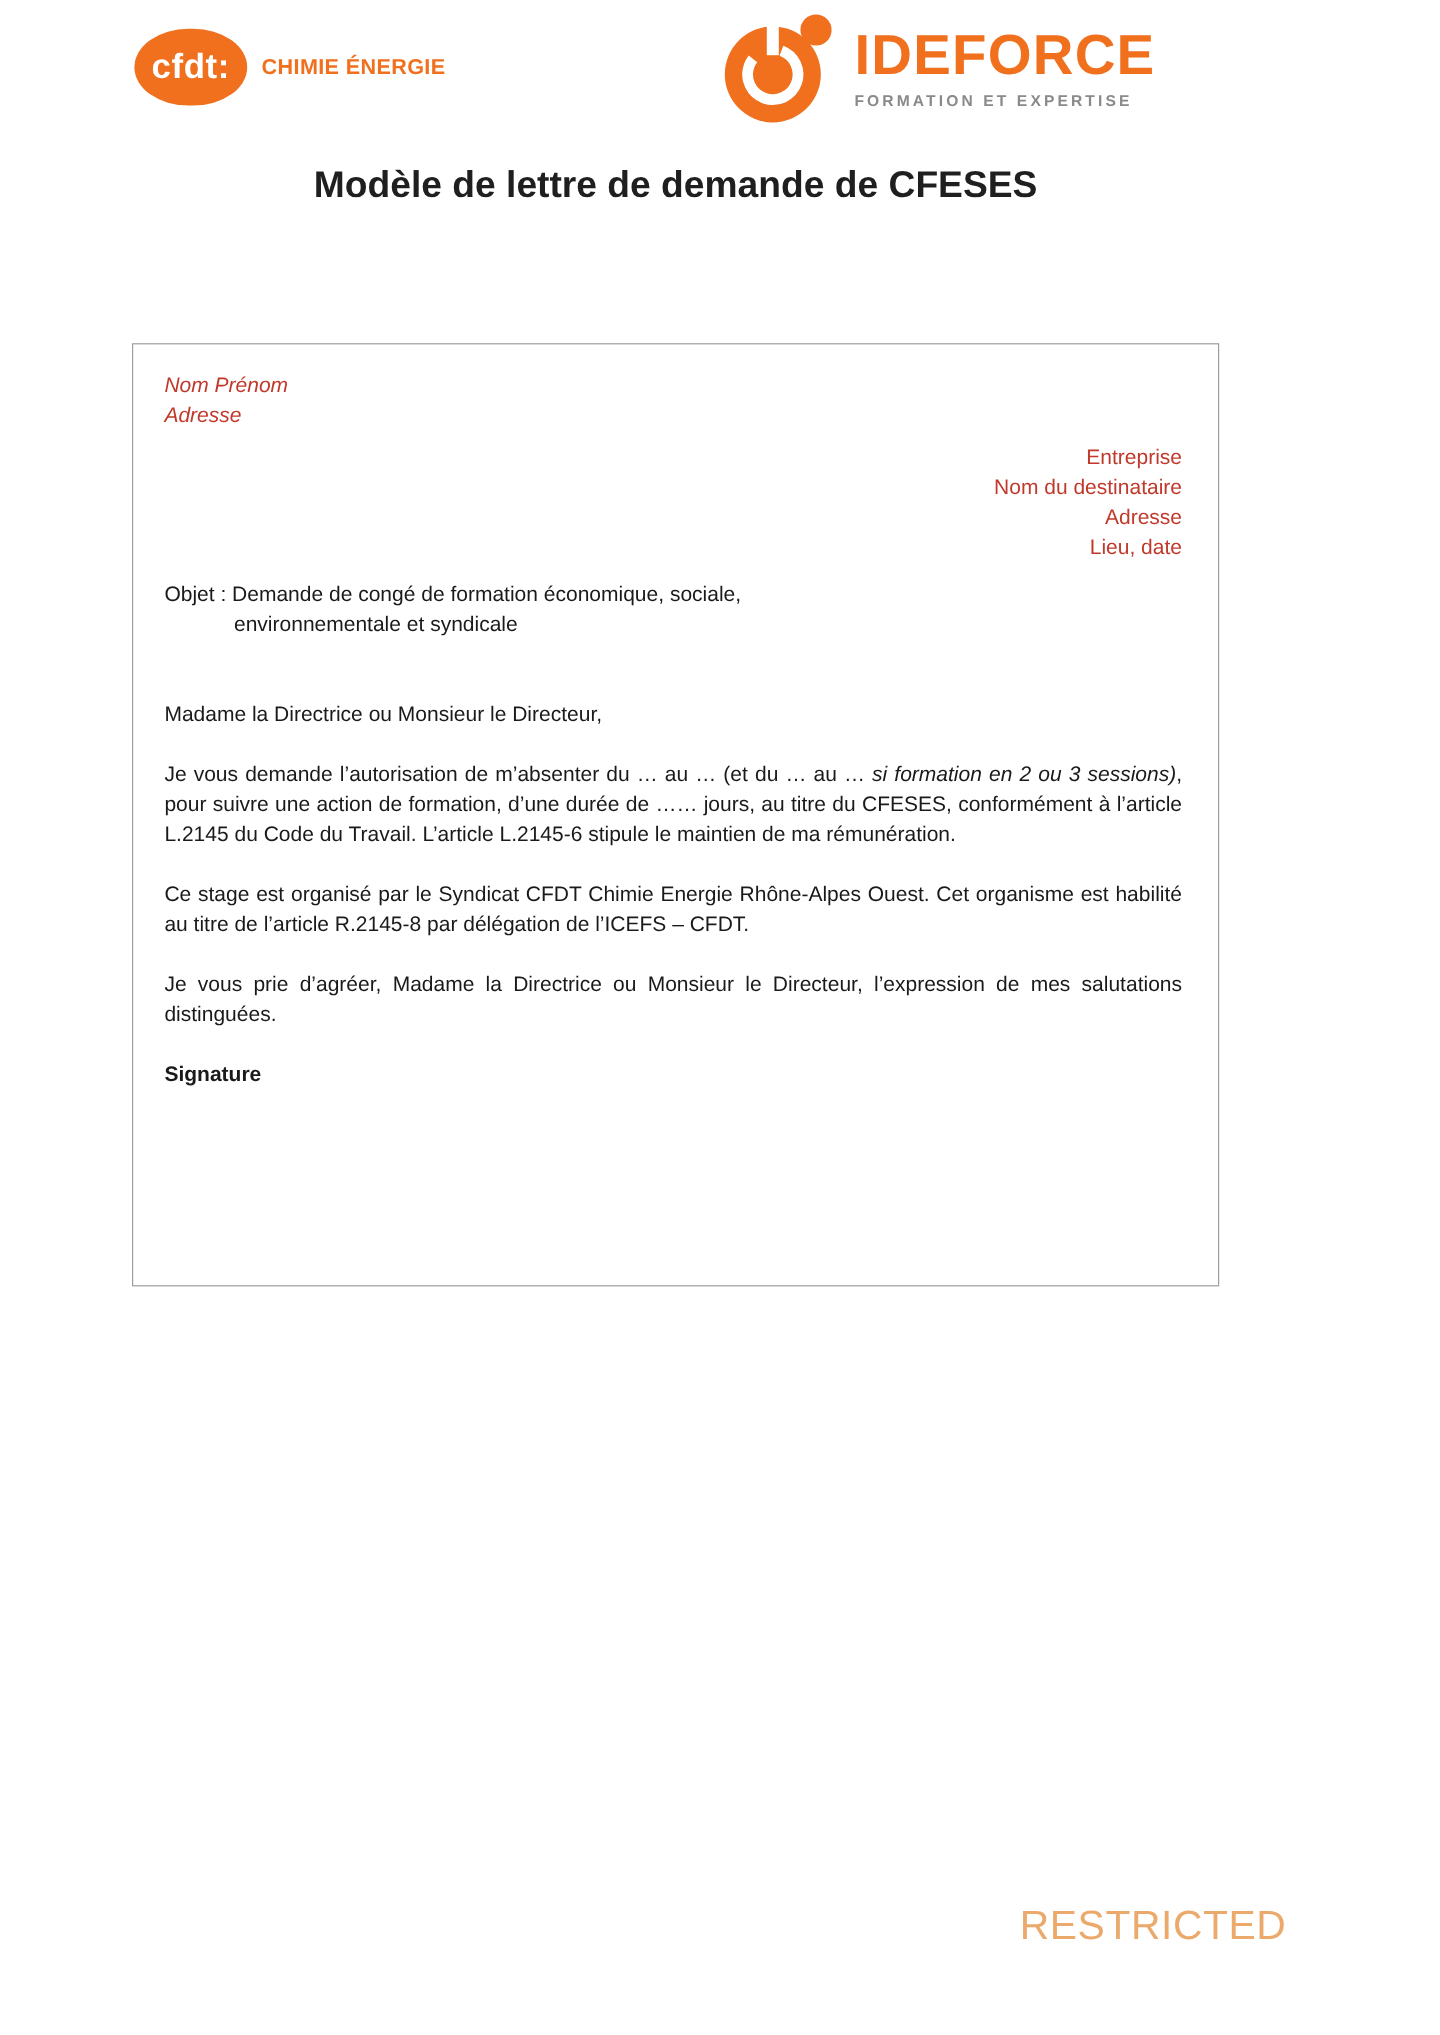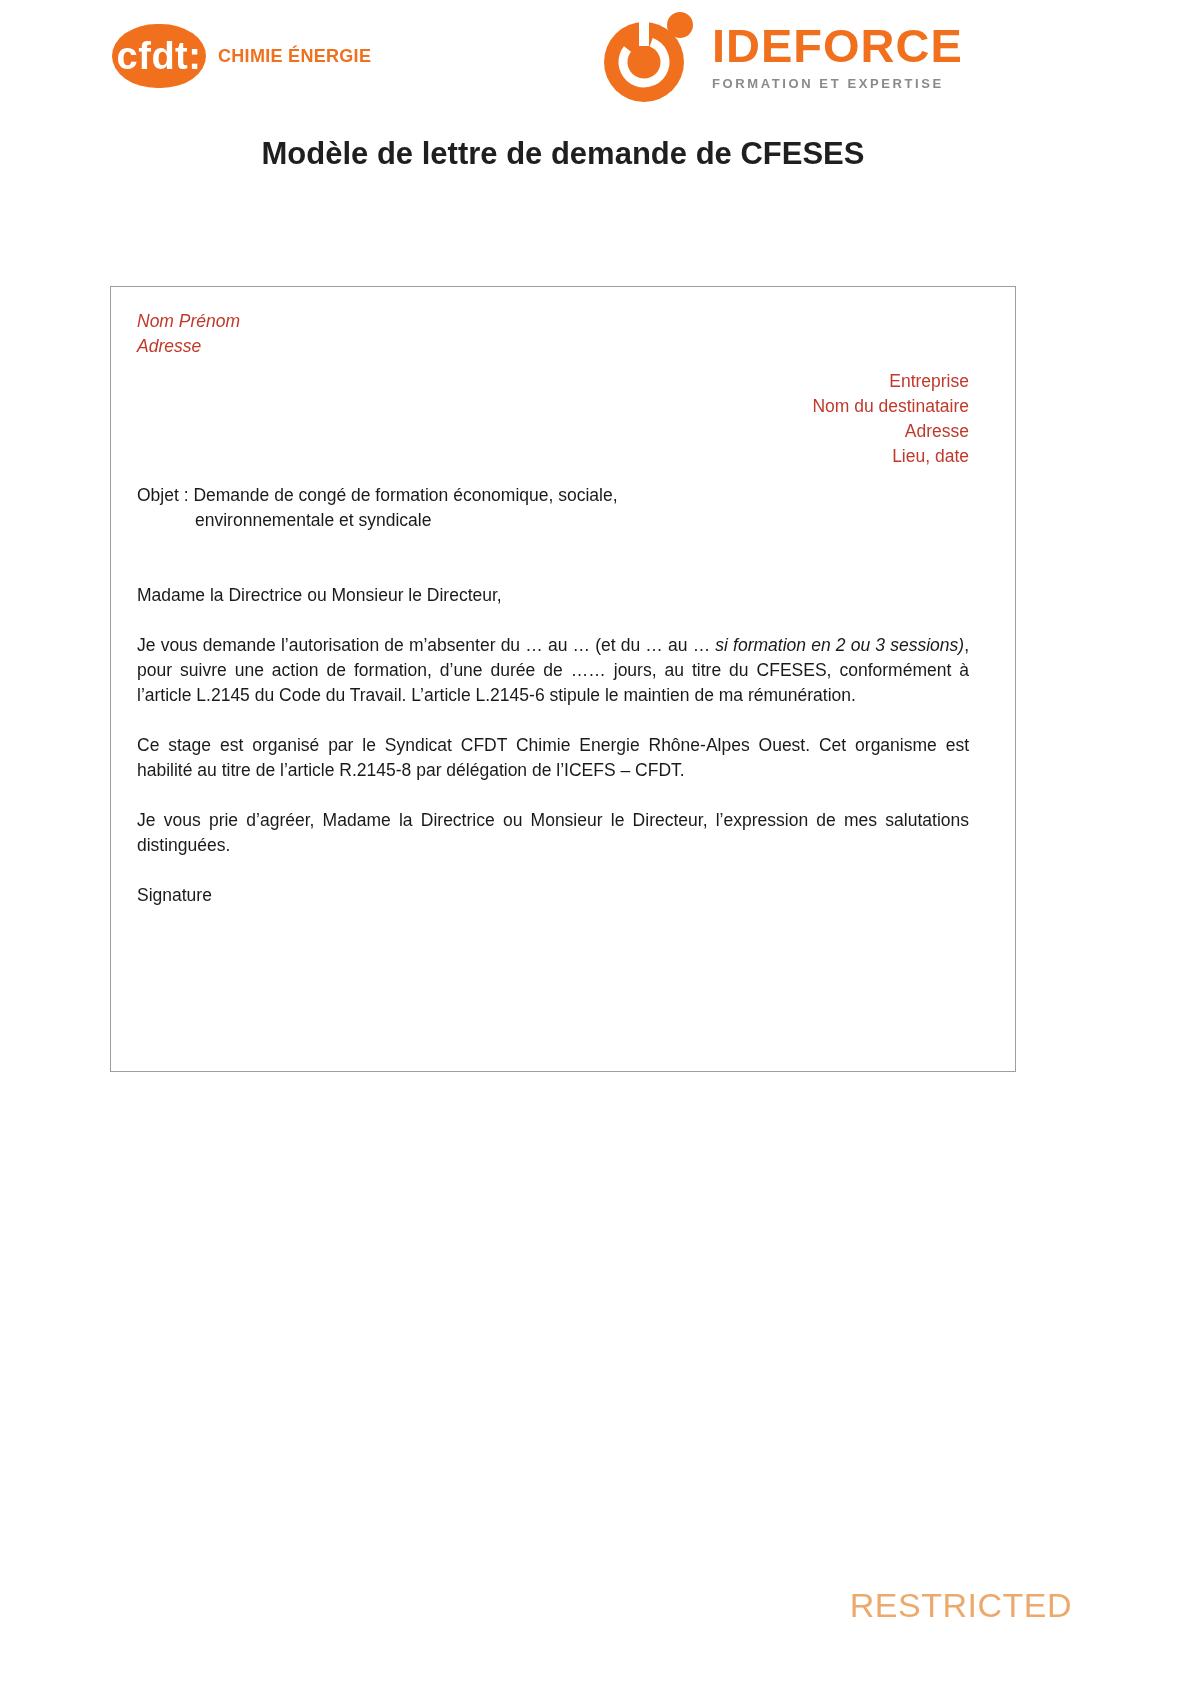--- a/index.html
+++ b/index.html
@@ -29,21 +29,21 @@
     height: 64px;
     background: #F0701E;
     border-radius: 48% / 50%;
     display: flex;
     align-items: center;
     justify-content: center;
   }
   .cfdt-oval .cfdt-word {
     color: #ffffff;
     font-weight: bold;
-    font-size: 38px;
+    font-size: 29px;
     letter-spacing: 0.5px;
   }
   .cfdt-sub {
     color: #F0701E;
     font-weight: bold;
     font-size: 18px;
     letter-spacing: 0.3px;
   }
 
   .ideforce-logo {
@@ -83,21 +83,21 @@
   }
 
   
   .letter-box {
     position: absolute;
     left: 110px;
     top: 286px;
     width: 906px;
     height: 786px;
     border: 1px solid #9e9e9e;
-    padding: 22px 46px 0 26px;
+    padding: 22px 30px 0 26px;
     font-size: 17.5px;
     line-height: 25px;
     color: #1a1a1a;
   }
   .sender {
     color: #C0392B;
     font-style: italic;
   }
   .sender div { line-height: 25px; }
   .recipient {
@@ -107,21 +107,21 @@
   }
   .recipient div { line-height: 25px; }
   .objet { margin-top: 14px; }
   .objet-l2 { padding-left: 58px; }
   .salutation { margin-top: 50px; }
   .para {
     margin-top: 25px;
     text-align: justify;
   }
   .italic { font-style: italic; }
-  .signature { margin-top: 25px; }
+  .signature { margin-top: 25px; font-weight: bold; }
 
   
   .restricted {
     position: absolute;
     right: 128px;
     top: 1586px;
     font-size: 34px;
     color: #EBAa6B;
     letter-spacing: 0.5px;
   }

